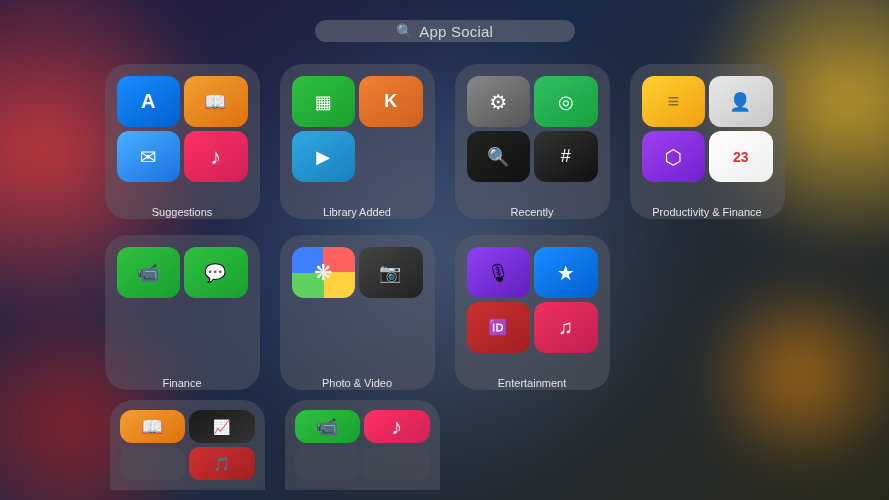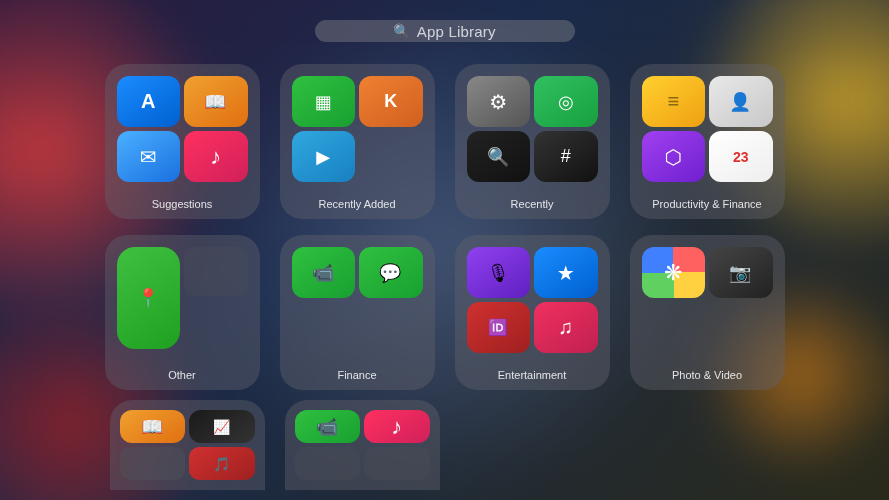--- a/index.html
+++ b/index.html
@@ -77,21 +77,20 @@
 
     .folder {
       width: 155px;
       height: 155px;
       background: rgba(100, 100, 110, 0.42);
       border-radius: 22px;
       display: flex;
       flex-direction: column;
       align-items: center;
       justify-content: flex-end;
-      padding-bottom: 8px;
       backdrop-filter: blur(12px);
       -webkit-backdrop-filter: blur(12px);
       position: relative;
       cursor: pointer;
     }
 
     .folder-icons {
       position: absolute;
       top: 0; left: 0; right: 0;
       height: 130px;
@@ -214,21 +213,21 @@
 </head>
 <body>
 
 <div class="bg"></div>
 <div class="blur-overlay"></div>
 
 <div class="container">
 
   <div class="search-bar">
     <span class="search-icon">🔍</span>
-    <span class="search-text">App Library</span>
+    <span class="search-text">App Social</span>
   </div>
 
   <div class="grid">
 
     <div class="folder">
       <div class="folder-icons">
         <div class="app-icon ic-appstore"></div>
         <div class="app-icon ic-books"></div>
         <div class="app-icon ic-mail"></div>
         <div class="app-icon ic-music"></div>
@@ -236,21 +235,21 @@
       <span class="folder-label">Suggestions</span>
     </div>
 
     <div class="folder">
       <div class="folder-icons">
         <div class="app-icon ic-numbers"></div>
         <div class="app-icon ic-keynote"></div>
         <div class="app-icon ic-keynote2"></div>
         <div class="app-icon" style="background:transparent;"></div>
       </div>
-      <span class="folder-label">Recently Added</span>
+      <span class="folder-label">Library Added</span>
     </div>
 
     <div class="folder">
       <div class="folder-icons">
         <div class="app-icon ic-settings"></div>
         <div class="app-icon ic-findmy"></div>
         <div class="app-icon ic-magnifier"></div>
         <div class="app-icon ic-calculator"></div>
       </div>
       <span class="folder-label">Recently</span>
@@ -259,58 +258,49 @@
     <div class="folder">
       <div class="folder-icons">
         <div class="app-icon ic-notes"></div>
         <div class="app-icon ic-contacts"></div>
         <div class="app-icon ic-shortcuts"></div>
         <div class="app-icon ic-calendar"></div>
       </div>
       <span class="folder-label">Productivity &amp; Finance</span>
     </div>
 
-    <div class="folder">
-      <div class="folder-icons">
-        <div class="app-icon large ic-maps"></div>
-        <div class="app-icon" style="background:rgba(80,80,90,0.3); border-radius:10px;"></div>
-        <div class="app-icon" style="background:transparent;"></div>
-        <div class="app-icon" style="background:transparent;"></div>
-      </div>
-      <span class="folder-label">Other</span>
-    </div>
 
     <div class="folder">
       <div class="folder-icons">
         <div class="app-icon ic-facetime"></div>
         <div class="app-icon ic-messages"></div>
         <div class="app-icon" style="background:transparent;"></div>
         <div class="app-icon" style="background:transparent;"></div>
       </div>
       <span class="folder-label">Finance</span>
+    </div>
+
+    <div class="folder">
+      <div class="folder-icons">
+        <div class="app-icon ic-photos" style="background: conic-gradient(#ff6060 0deg 90deg, #ffd040 90deg 180deg, #60d060 180deg 270deg, #4080ff 270deg 360deg); border-radius: 12px;"></div>
+        <div class="app-icon ic-camera"></div>
+        <div class="app-icon" style="background:transparent;"></div>
+        <div class="app-icon" style="background:transparent;"></div>
+      </div>
+      <span class="folder-label">Photo &amp; Video</span>
     </div>
 
     <div class="folder">
       <div class="folder-icons">
         <div class="app-icon ic-podcasts"></div>
         <div class="app-icon ic-itunes"></div>
         <div class="app-icon ic-photobooth"></div>
         <div class="app-icon ic-applemusic"></div>
       </div>
       <span class="folder-label">Entertainment</span>
-    </div>
-
-    <div class="folder">
-      <div class="folder-icons">
-        <div class="app-icon ic-photos" style="background: conic-gradient(#ff6060 0deg 90deg, #ffd040 90deg 180deg, #60d060 180deg 270deg, #4080ff 270deg 360deg); border-radius: 12px;"></div>
-        <div class="app-icon ic-camera"></div>
-        <div class="app-icon" style="background:transparent;"></div>
-        <div class="app-icon" style="background:transparent;"></div>
-      </div>
-      <span class="folder-label">Photo &amp; Video</span>
     </div>
 
   </div>
 
   <div class="bottom-row">
     <div class="folder-partial">
       <div class="partial-icons">
         <div class="app-icon ic-books"></div>
         <div class="app-icon" style="background: linear-gradient(145deg, #1a1a1a, #333); border-radius: 12px; display:flex; align-items:center; justify-content:center; color: #00dd00; font-size:14px; font-weight: bold;">📈</div>
         <div class="app-icon" style="background: rgba(80,80,90,0.5); border-radius: 10px;"></div>

